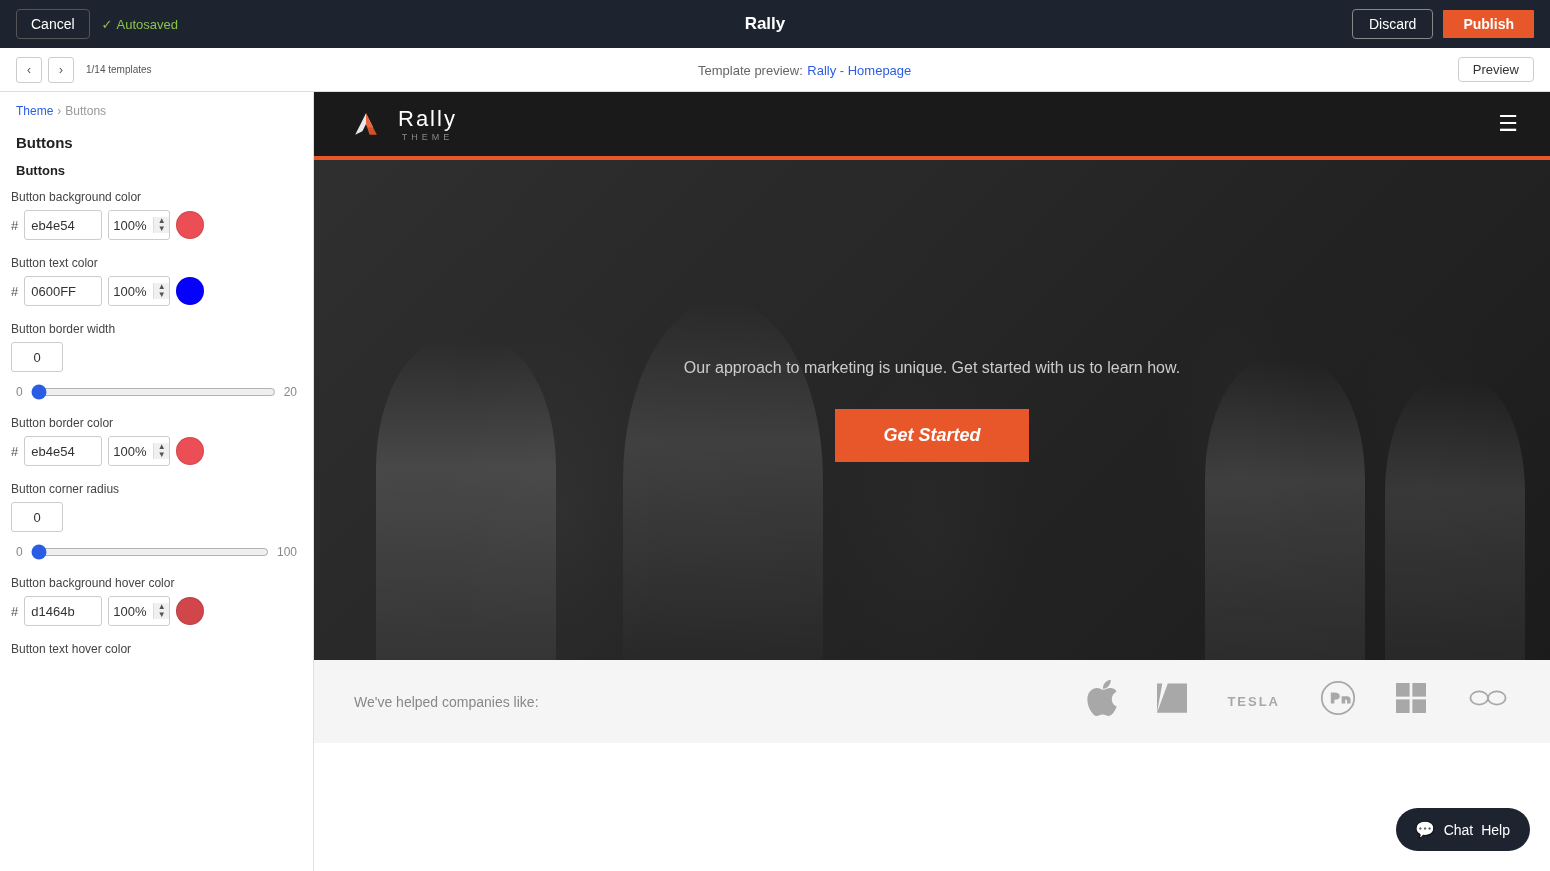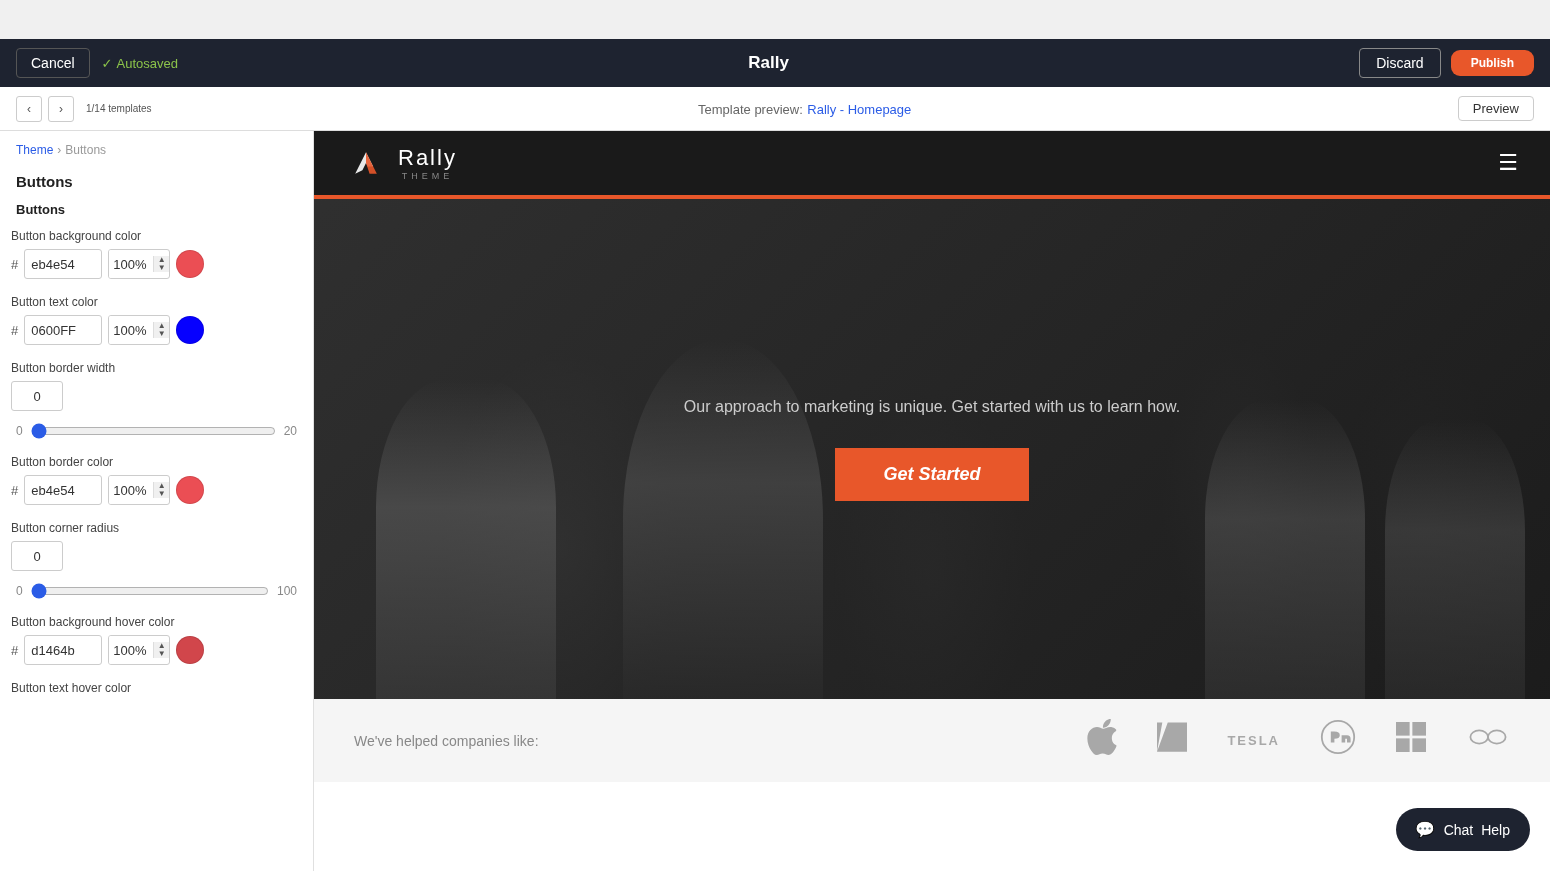--- a/index.html
+++ b/index.html
@@ -1,37 +1,37 @@
 <!DOCTYPE html>
 <html><head>
   <meta charset="utf-8">
   <style>
     * { box-sizing: border-box; margin: 0; padding: 0; }
     body { font-family: -apple-system, BlinkMacSystemFont, 'Segoe UI', sans-serif; background: #f0f0f0; height: 871px; overflow: hidden; }
 
     
     .top-bar {
       display: flex; align-items: center; justify-content: space-between;
-      background: #1e2330; color: #fff; height: 48px; padding: 0 16px; margin-top: 39px;
+      background: #1e2330; color: #fff; height: 48px; padding: 0 16px;
     }
     .top-bar-left { display: flex; align-items: center; gap: 12px; }
     .top-bar-center { font-size: 17px; font-weight: 600; color: #fff; }
     .top-bar-right { display: flex; align-items: center; gap: 10px; }
     .btn-cancel {
       background: transparent; border: 1px solid #555; color: #fff;
       padding: 6px 14px; border-radius: 4px; cursor: pointer; font-size: 14px;
     }
     .autosaved { color: #8bc34a; font-size: 13px; display: flex; align-items: center; gap: 4px; }
     .btn-discard {
       background: transparent; border: 1px solid #888; color: #fff;
       padding: 6px 16px; border-radius: 4px; cursor: pointer; font-size: 14px;
     }
     .btn-publish {
       background: #e8572a; border: none; color: #fff;
-      padding: 6px 20px; border-radius: 9px; cursor: pointer; font-size: 12px; font-weight: 600;
+      padding: 6px 20px; border-radius: 1px; cursor: pointer; font-size: 14px; font-weight: 600;
     }
 
     
     .template-bar {
       display: flex; align-items: center; justify-content: space-between;
       background: #fff; height: 44px; padding: 0 16px; border-bottom: 1px solid #ddd;
     }
     .template-nav { display: flex; align-items: center; gap: 6px; }
     .nav-arrow {
       width: 26px; height: 26px; border: 1px solid #ccc; background: #fff;

